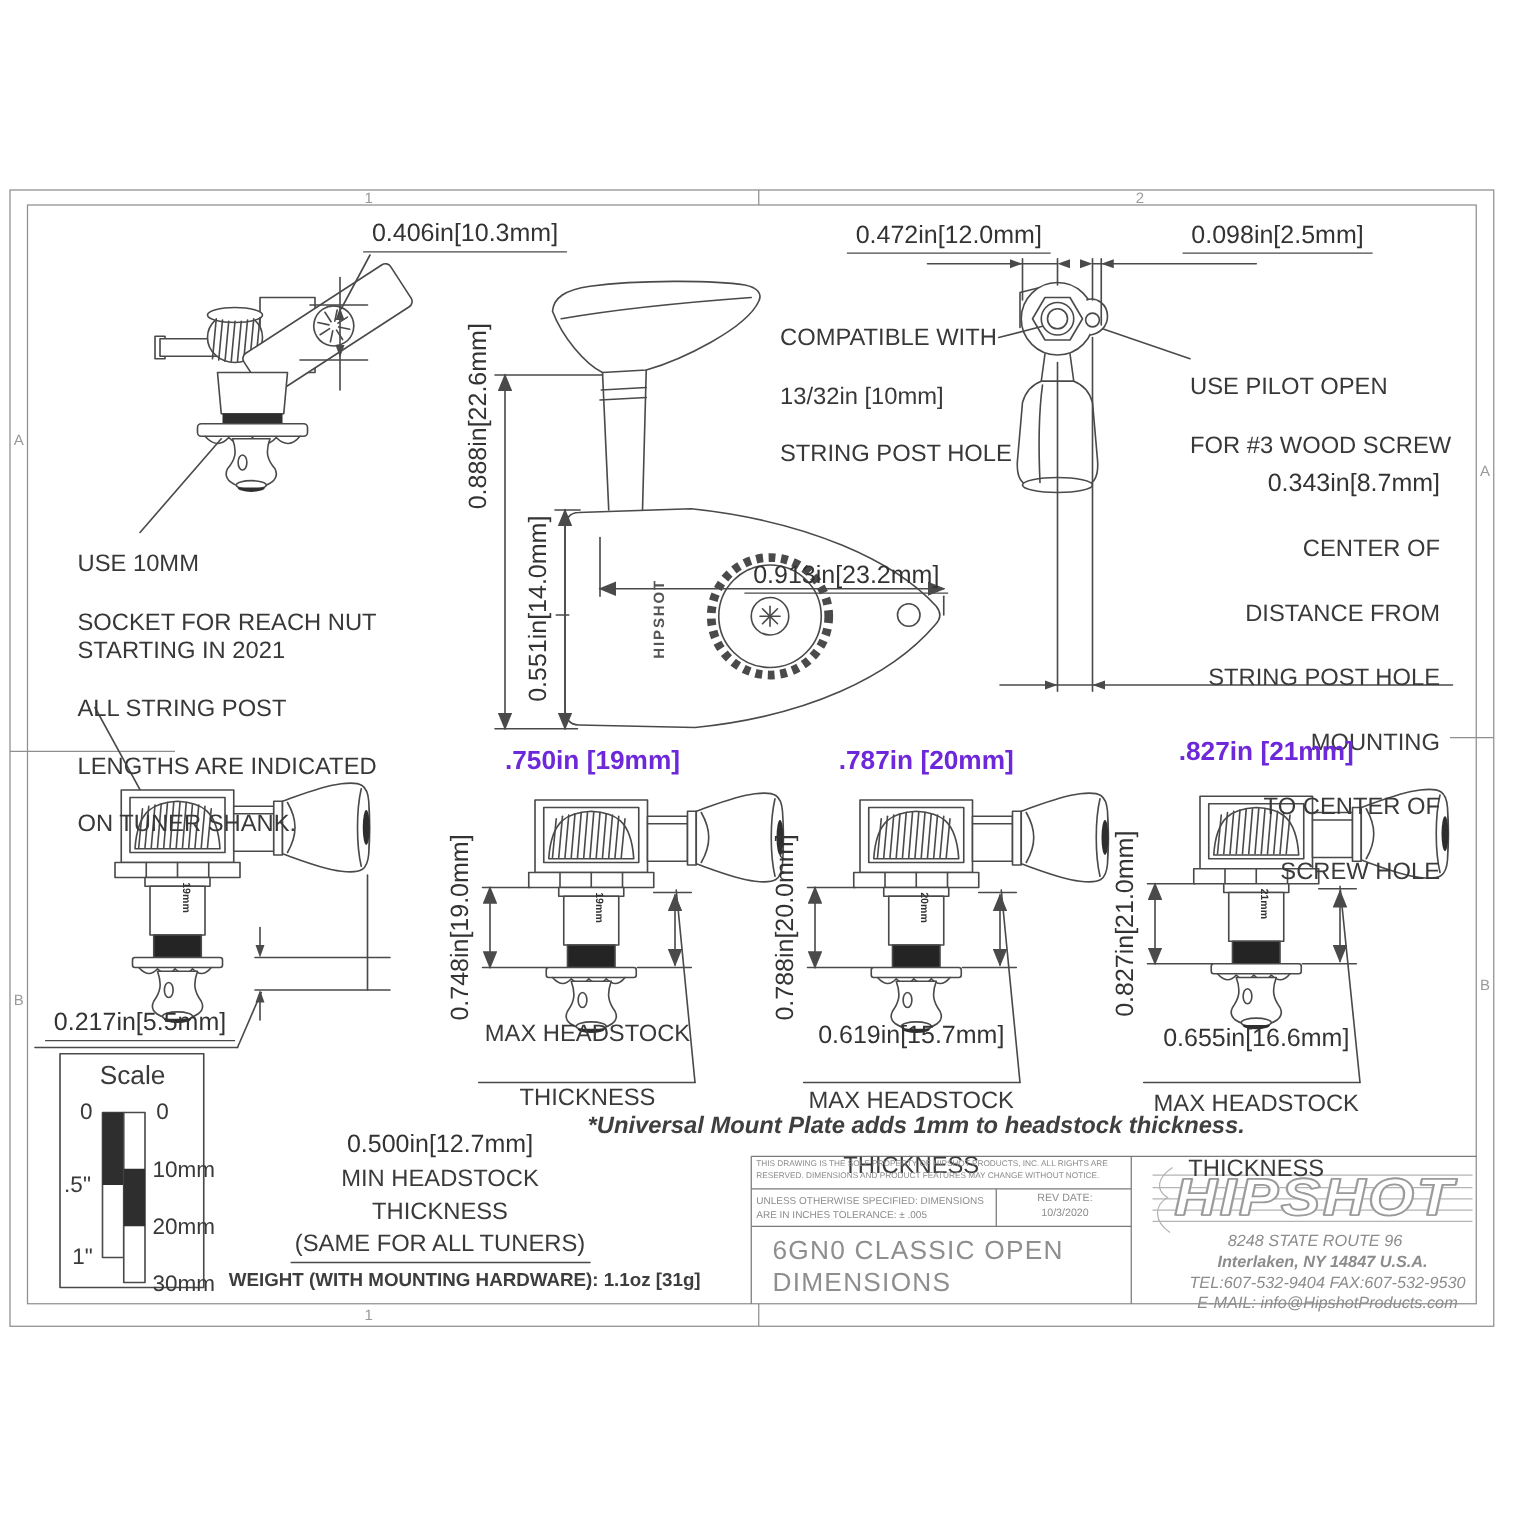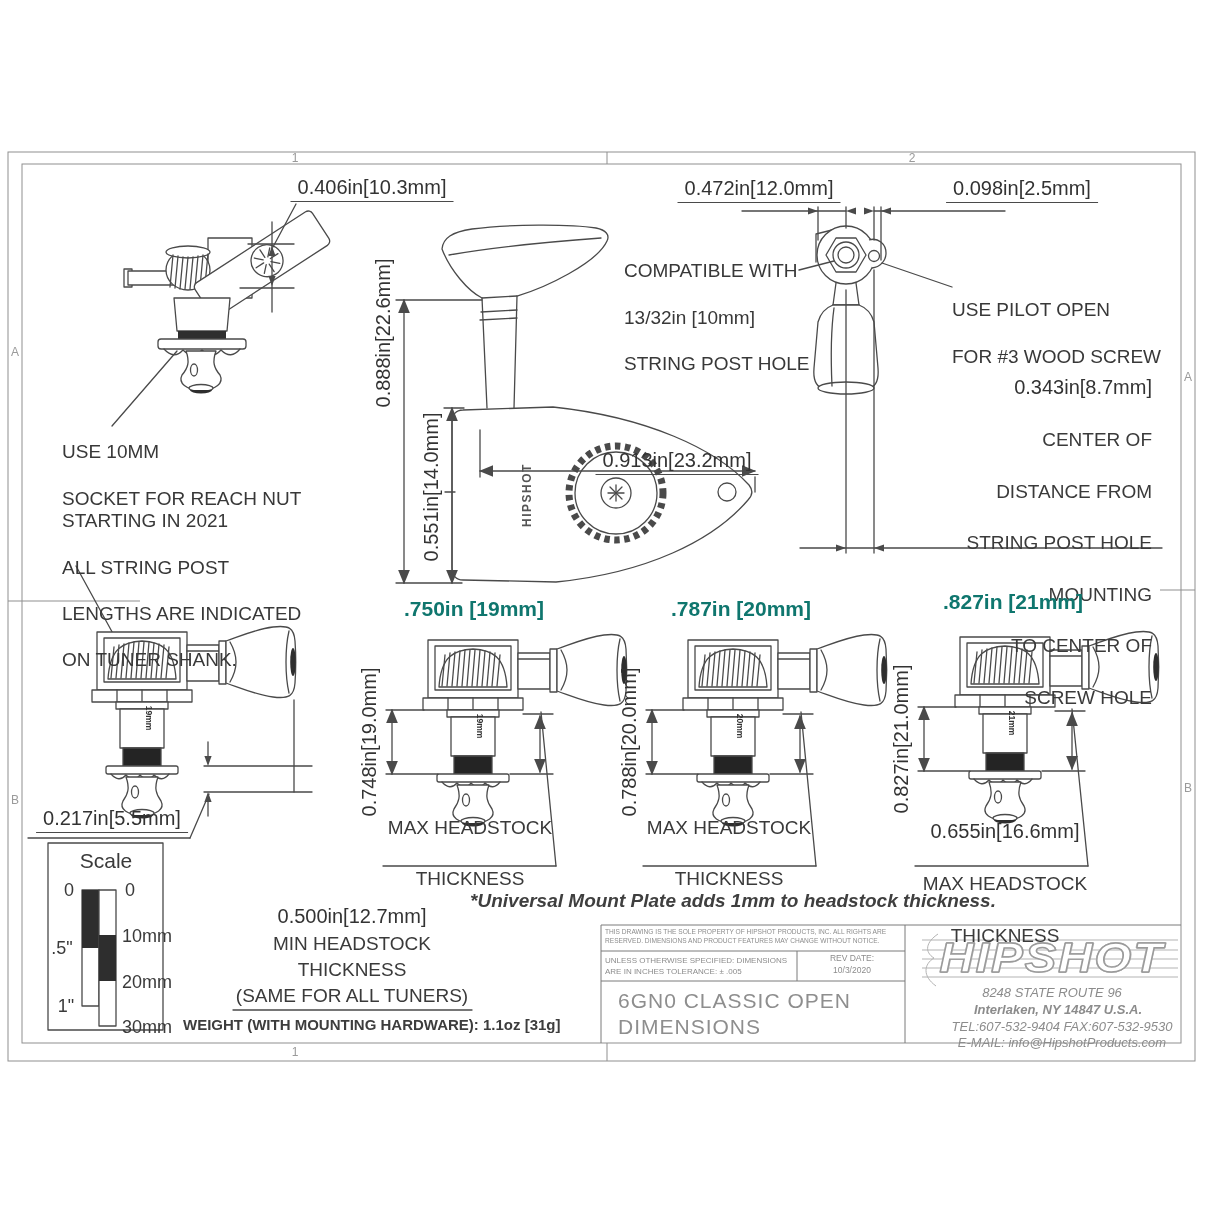--- a/index.html
+++ b/index.html
@@ -12,21 +12,21 @@
   .fr{stroke:#8f8f8f;stroke-width:1;fill:none;}
   .tb{stroke:#7a7a7a;stroke-width:1;fill:none;}
   .speed{stroke:#b3b3b3;stroke-width:1;fill:none;}
   .teeth{stroke:#4a4a4a;stroke-width:7;fill:none;stroke-dasharray:5.5 4.5;}
   .t{position:absolute;white-space:nowrap;}
   .c{transform:translate(-50%,-50%);text-align:center;}
   .rot{transform:translate(-50%,-50%) rotate(-90deg);text-align:center;}
   .dim{font-size:20px;color:#333;}
   .dimbox{border-bottom:1.4px solid #4a4a4a;padding:0 7px 2px 7px;}
   .note{font-size:19px;line-height:1.22;color:#383838;white-space:pre-line;}
-  .hdr{font-size:21px;font-weight:bold;color:#0f766e;}
+  .hdr{font-size:21px;font-weight:bold;color:#6d28d9;}
   .blk{line-height:1.36;font-size:19px;white-space:pre-line;}
   .zone{font-size:12px;color:#9a9a9a;}
   .gray{color:#8c8c8c;}
 </style>
 </head>
 <body>
 
 <div id="sheet">
 
 <svg class="art" width="1214" height="1214" viewBox="0 0 1214 1214">
@@ -307,20 +307,21 @@
 <div class="t rot dim" style="left:369px;top:742px;">0.748in[19.0mm]</div>
 <div class="t rot dim" style="left:629px;top:742px;">0.788in[20.0mm]</div>
 <div class="t rot dim" style="left:901px;top:739px;">0.827in[21.0mm]</div>
 
 
 <div class="t blk" style="left:360px;top:789px;width:220px;text-align:center;">
   <div>MAX HEADSTOCK</div>
   <div>THICKNESS</div>
 </div>
 <div class="t blk" style="left:619px;top:789px;width:220px;text-align:center;">
+  <div class="dim">0.619in[15.7mm]</div>
   <div>MAX HEADSTOCK</div>
   <div>THICKNESS</div>
 </div>
 <div class="t blk" style="left:895px;top:792px;width:220px;text-align:center;">
   <div class="dim">0.655in[16.6mm]</div>
   <div>MAX HEADSTOCK</div>
   <div>THICKNESS</div>
 </div>
 
 

